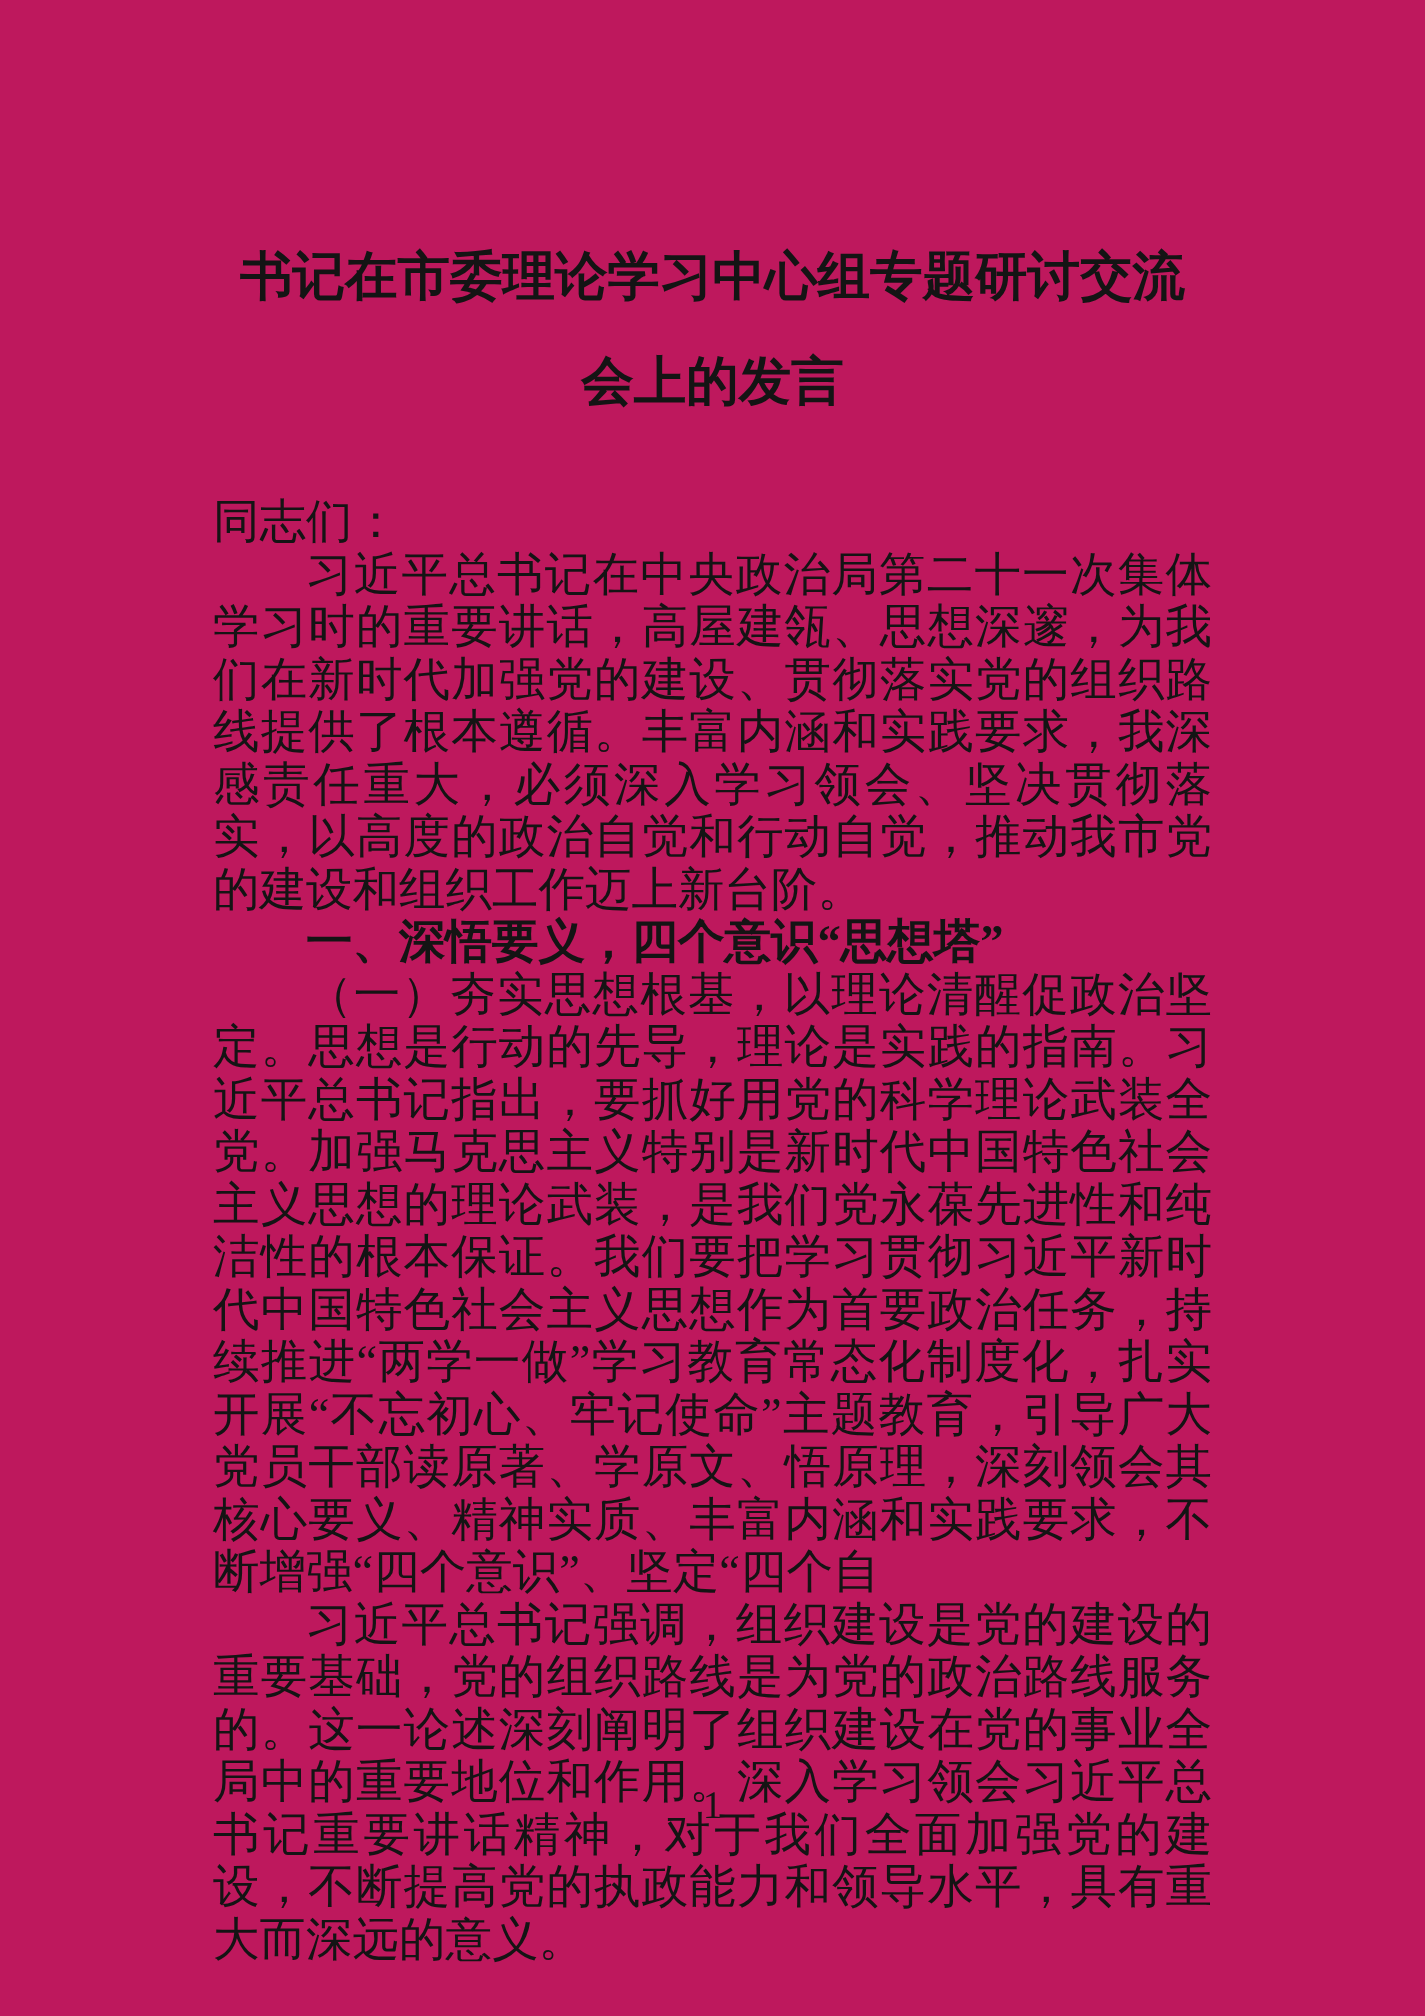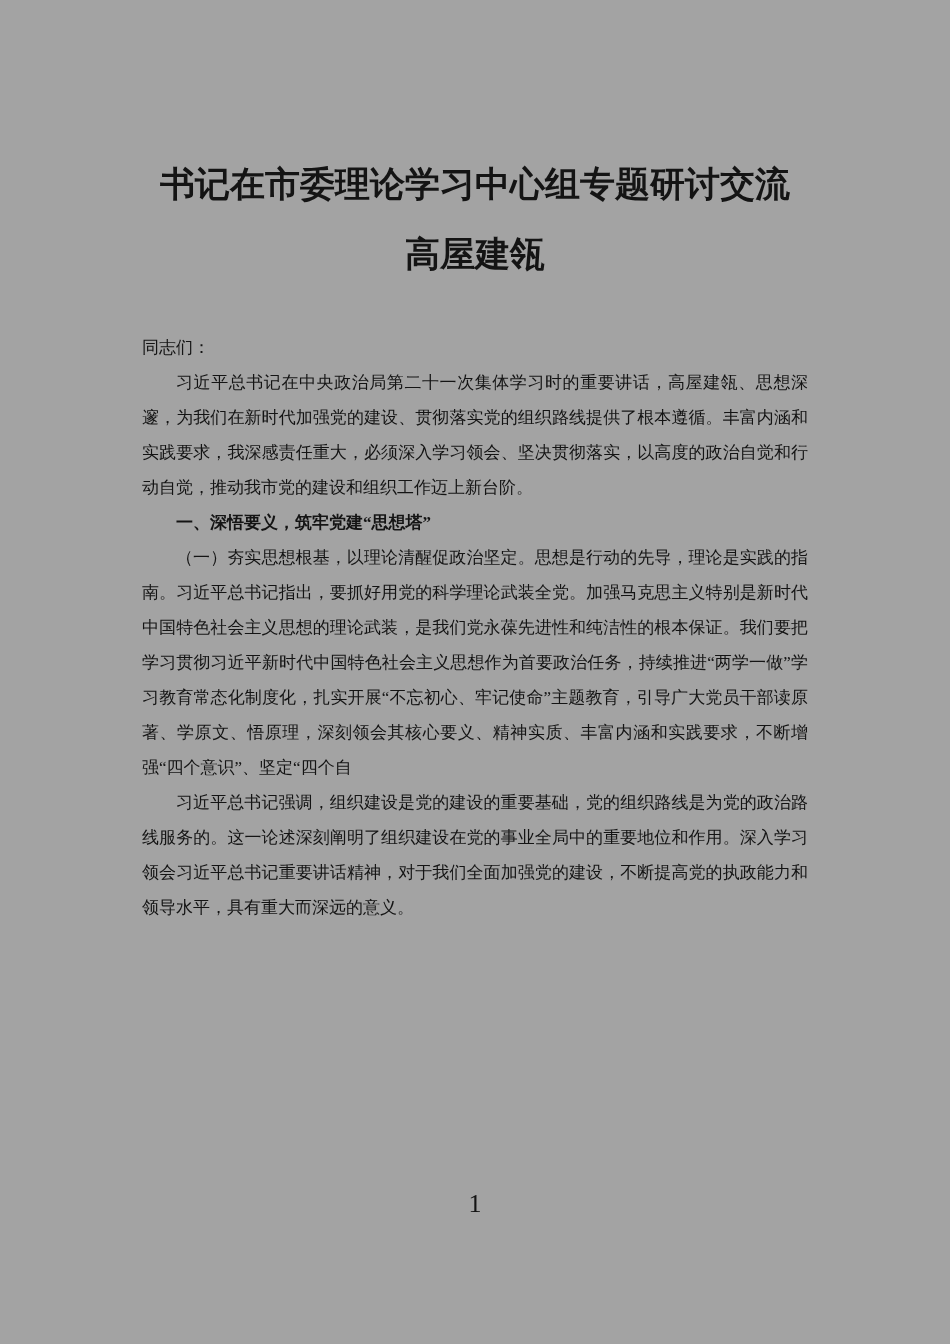--- a/index.html
+++ b/index.html
@@ -11,39 +11,39 @@
     height: 1344px;
     background: #ffffff;
     font-family: "Liberation Serif", serif;
     color: #141414;
     overflow: hidden;
   }
   .page {
     position: relative;
     width: 950px;
     height: 1344px;
-    background: #a3a3a3;
+    background: #be185d;
     box-sizing: border-box;
   }
   .doc-title {
     margin: 0;
     padding-top: 150px;
     text-align: center;
     font-size: 35px;
     line-height: 70px;
     font-weight: bold;
     letter-spacing: 0px;
   }
   .doc-title .title-line {
     display: block;
   }
   .doc-body {
     width: 666px;
     margin: 40px auto 0 auto;
-    font-size: 17px;
+    font-size: 31px;
     line-height: 35px;
     text-align: justify;
   }
   .para {
     margin: 0;
     padding: 0;
   }
   .para.indent {
     text-indent: 2em;
   }
@@ -60,26 +60,26 @@
     color: #141414;
   }
 </style>
 </head>
 <body>
 
 <div class="page">
 
   <h1 class="doc-title">
     <span class="title-line">书记在市委理论学习中心组专题研讨交流</span>
-    <span class="title-line">高屋建瓴</span>
+    <span class="title-line">会上的发言</span>
   </h1>
 
   <div class="doc-body" id="doc-body">
       <p class="para">同志们：</p>
       <p class="para indent">习近平总书记在中央政治局第二十一次集体学习时的重要讲话，高屋建瓴、思想深邃，为我们在新时代加强党的建设、贯彻落实党的组织路线提供了根本遵循。丰富内涵和实践要求，我深感责任重大，必须深入学习领会、坚决贯彻落实，以高度的政治自觉和行动自觉，推动我市党的建设和组织工作迈上新台阶。</p>
-      <p class="para indent bold">一、深悟要义，筑牢党建“思想塔”</p>
+      <p class="para indent bold">一、深悟要义，四个意识“思想塔”</p>
       <p class="para indent">（一）夯实思想根基，以理论清醒促政治坚定。思想是行动的先导，理论是实践的指南。习近平总书记指出，要抓好用党的科学理论武装全党。加强马克思主义特别是新时代中国特色社会主义思想的理论武装，是我们党永葆先进性和纯洁性的根本保证。我们要把学习贯彻习近平新时代中国特色社会主义思想作为首要政治任务，持续推进“两学一做”学习教育常态化制度化，扎实开展“不忘初心、牢记使命”主题教育，引导广大党员干部读原著、学原文、悟原理，深刻领会其核心要义、精神实质、丰富内涵和实践要求，不断增强“四个意识”、坚定“四个自</p>
       <p class="para indent">习近平总书记强调，组织建设是党的建设的重要基础，党的组织路线是为党的政治路线服务的。这一论述深刻阐明了组织建设在党的事业全局中的重要地位和作用。深入学习领会习近平总书记重要讲话精神，对于我们全面加强党的建设，不断提高党的执政能力和领导水平，具有重大而深远的意义。</p>
     </div>
 
   <div class="page-number">1</div>
 
 </div>
 
 </body></html>

